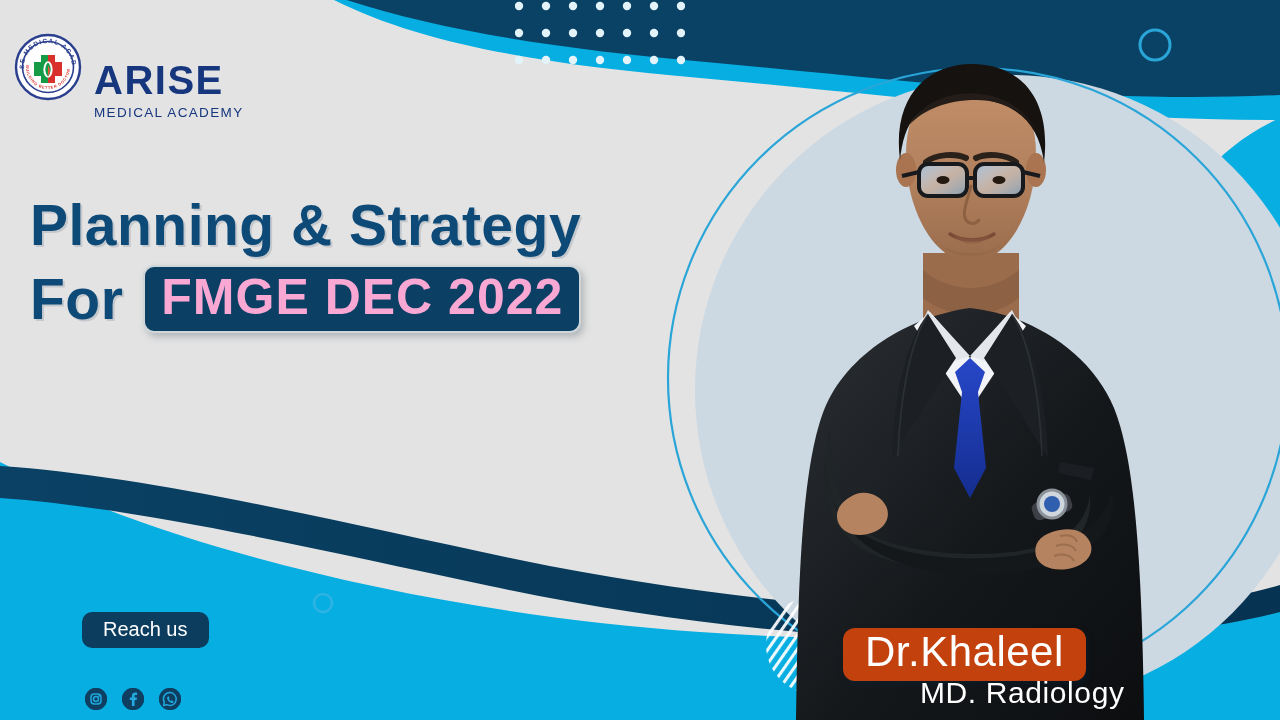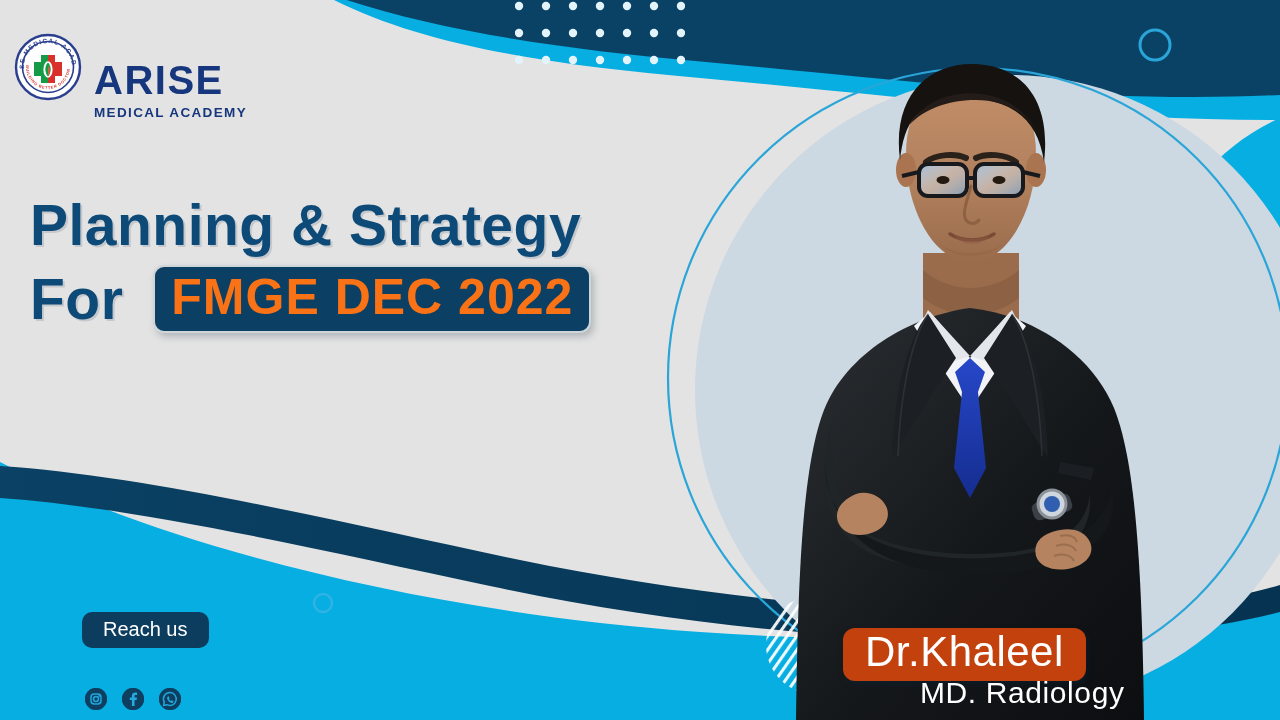--- a/index.html
+++ b/index.html
@@ -20,42 +20,42 @@
     display:flex; align-items:center; gap:12px; z-index:40;
   }
   #logo-badge { position:relative; width:68px; height:68px; flex:0 0 68px; }
   #logo-badge svg { display:block; width:68px; height:68px; }
   #logo-text { display:flex; flex-direction:column; line-height:1; padding-top:2px;margin-top:44px; }
   #logo-title {
     font-size:40px; font-weight:bold; color:#16377e;
     letter-spacing:1.5px; line-height:1;
   }
   #logo-sub {
-    font-size:13.5px; font-weight:bold; color:#16377e;
+    font-size:13.5px; font-weight:normal; color:#16377e;
     letter-spacing:1.35px; margin-top:6px;
   }
 
   
   #headline { position:absolute; left:30px; top:196px; z-index:40; }
   .head-line1 {
     font-size:57px; font-weight:bold; color:#0d4a78;
     letter-spacing:0.5px; line-height:1.04; white-space:nowrap;
     text-shadow: 2px 2px 0 rgba(140,150,160,.35);
   }
   .head-line2 {
-    display:flex; align-items:center; gap:30px;
+    display:flex; align-items:center; gap:20px;
     margin-top:10px; white-space:nowrap;
   }
   .head-for {
     font-size:57px; font-weight:bold; color:#0d4a78;
     letter-spacing:0.5px; line-height:1.04;
     text-shadow: 2px 2px 0 rgba(140,150,160,.35);
   }
   #headline-badge {
-    background:#0b3f63; color:#f97316;
+    background:#0b3f63; color:#f9a8d4;
     font-size:50px; font-weight:bold; letter-spacing:1px;
     padding:5px 16px 9px 16px; border-radius:11px;
     border:2px solid #cfd6da;
     box-shadow: 3px 4px 7px rgba(90,100,110,.35);
     line-height:1;
   }
 
   
   #reach-btn {
     position:absolute; left:82px; top:612px; z-index:45;

